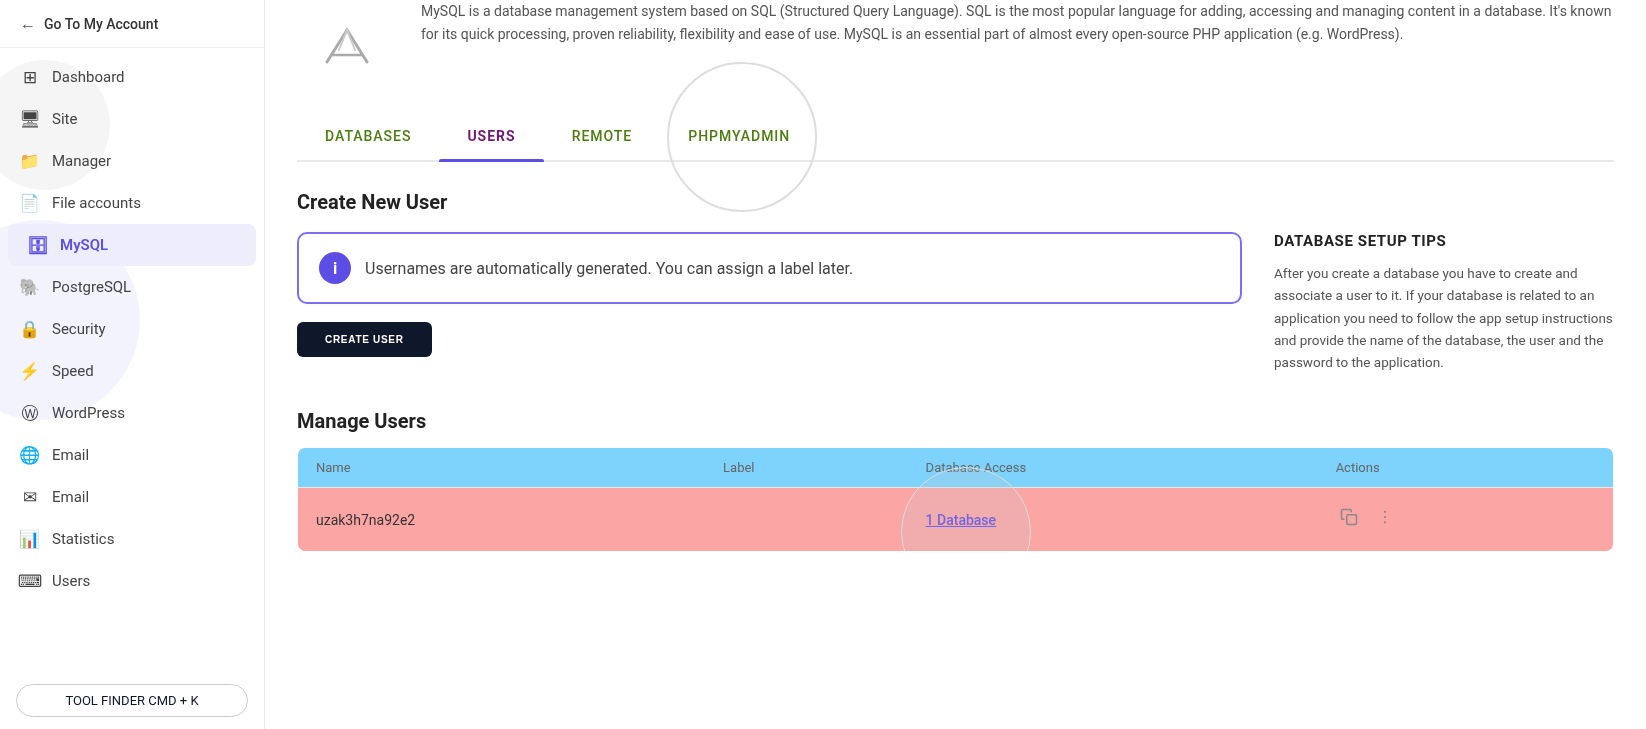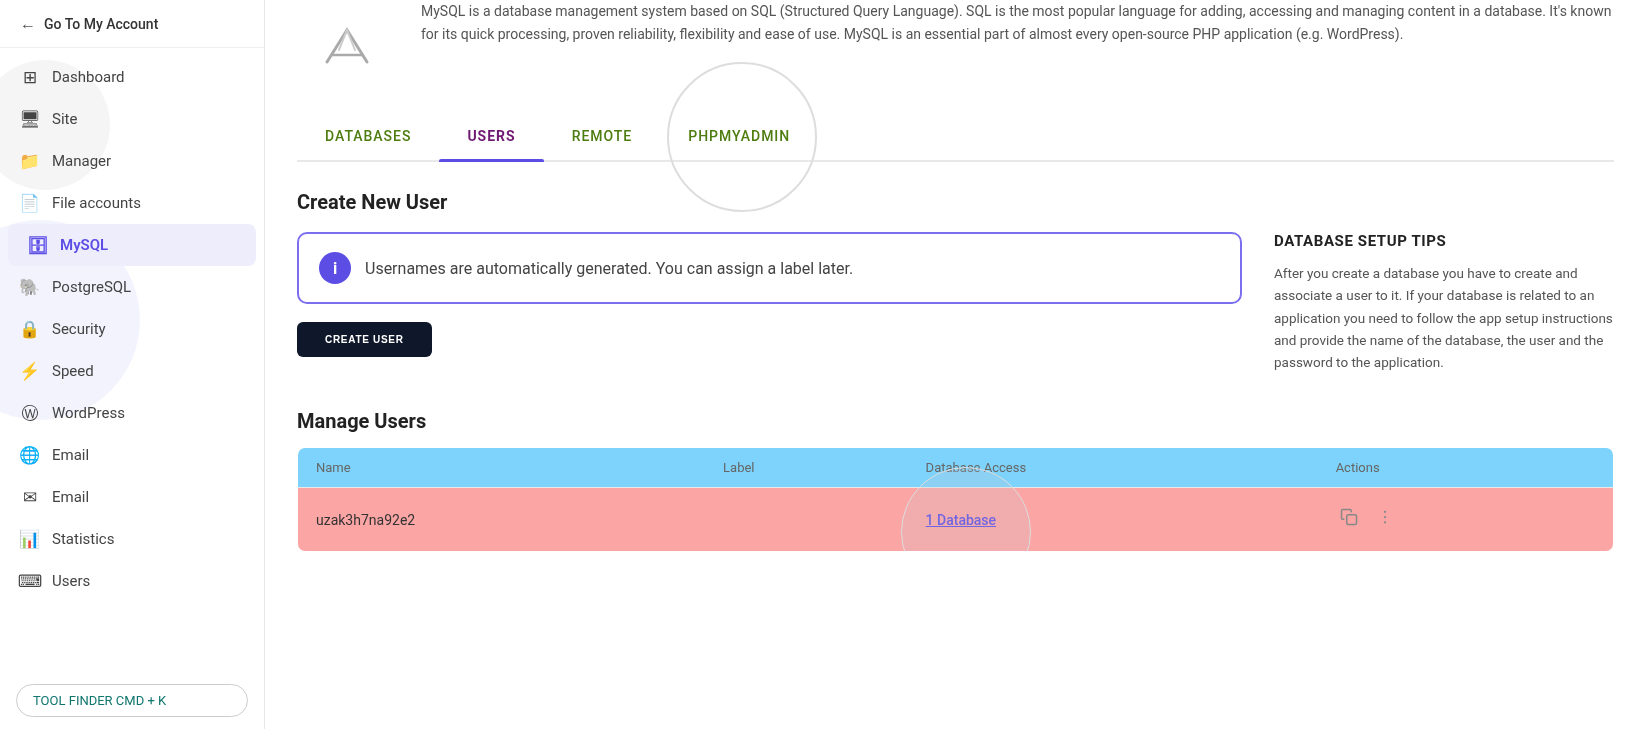--- a/index.html
+++ b/index.html
@@ -66,24 +66,24 @@
       justify-content: center;
       font-size: 17px;
     }
     .nav-item.active .nav-icon { color: #5c4ee5; }
     .tool-finder-btn {
       margin: 12px 16px;
       border: 1.5px solid #ccc;
       border-radius: 20px;
       padding: 8px 16px;
       font-size: 13px;
-      color: #0f766e;
+      color: #0f172a;
       background: #fff;
       cursor: pointer;
-      text-align: left;
+      text-align: center;
     }
 
     
     .sidebar-circle-overlay {
       position: absolute;
       width: 200px;
       height: 200px;
       border-radius: 50%;
       background: rgba(92, 78, 229, 0.07);
       left: -60px;

